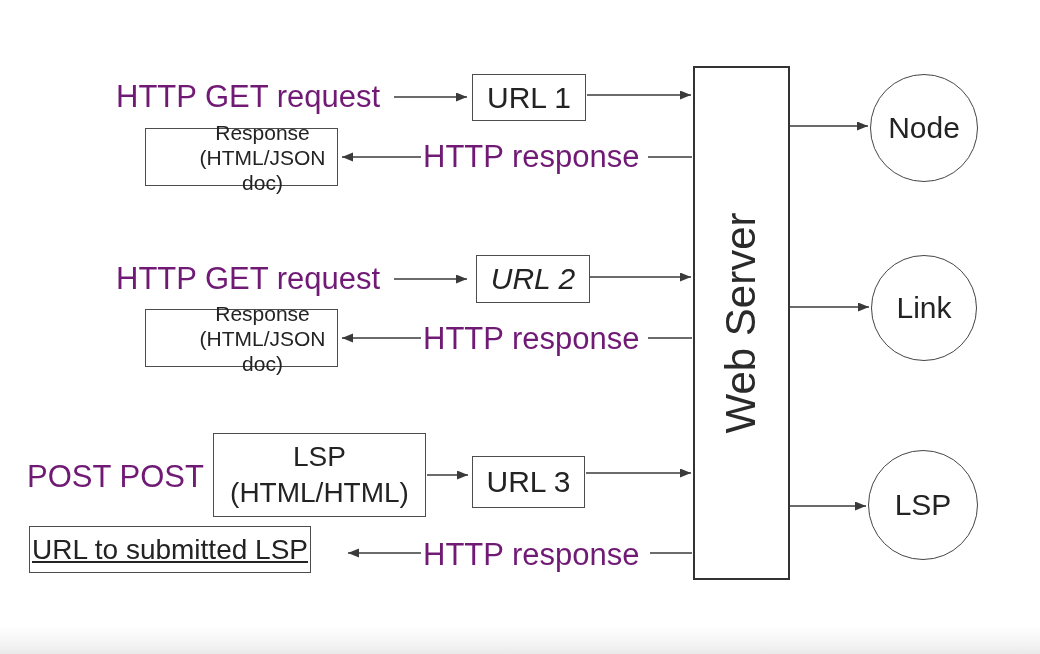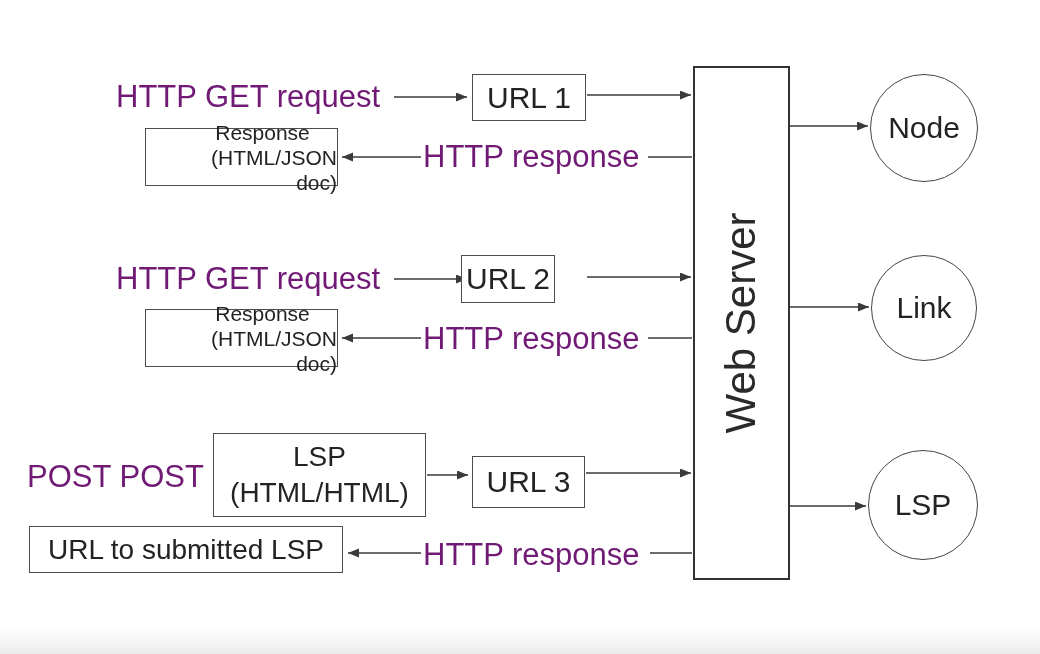--- a/index.html
+++ b/index.html
@@ -25,21 +25,21 @@
     white-space: nowrap;
   }
   .box {
     position: absolute;
     background: #ffffff;
     border: 1.5px solid #4d4d4d;
     display: flex;
     flex-direction: column;
     align-items: center;
     justify-content: center;
-    text-align: right;
+    text-align: center;
     color: #232323;
   }
   .url-box { font-size: 30px; }
   .resp-box { font-size: 21px; line-height: 25px; padding-left: 42px; }
   .payload-box { font-size: 28px; line-height: 36px; }
   .result-box { font-size: 28px; }
   .server-box {
     position: absolute;
     left: 693px; top: 66px;
     width: 97px; height: 514px;
@@ -112,38 +112,38 @@
   <div class="box url-box" style="left:472px; top:74px; width:114px; height:47px;">
     <span>URL 1</span>
   </div>
   <div class="box resp-box" style="left:145px; top:128px; width:193px; height:58px;">
     <span>Response</span>
     <span>(HTML/JSON doc)</span>
   </div>
   <div class="lbl" style="left:423px; top:140px;">HTTP response</div>
 
   <div class="lbl" style="left:116px; top:262px;">HTTP GET request</div>
-  <div class="box url-box" style="left:461px; top:255px; width:94px; height:48px;">
+  <div class="box url-box" style="left:476px; top:255px; width:114px; height:48px;font-style:italic;">
     <span>URL 2</span>
   </div>
   <div class="box resp-box" style="left:145px; top:309px; width:193px; height:58px;">
     <span>Response</span>
     <span>(HTML/JSON doc)</span>
   </div>
   <div class="lbl" style="left:423px; top:322px;">HTTP response</div>
 
   <div class="lbl" style="left:27px; top:460px;">POST POST</div>
   <div class="box payload-box" style="left:213px; top:433px; width:213px; height:84px;">
     <span>LSP</span>
     <span>(HTML/HTML)</span>
   </div>
   <div class="box url-box" style="left:472px; top:450px; width:113px; height:52px;margin-top:6px;">
     <span>URL 3</span>
   </div>
-  <div class="box result-box" style="left:29px; top:526px; width:314px; height:47px;">
+  <div class="box result-box" style="left:29px; top:526px; width:282px; height:47px;text-decoration:underline;">
     <span>URL to submitted LSP</span>
   </div>
   <div class="lbl" style="left:423px; top:538px;">HTTP response</div>
 
   <div class="server-box">
     <span>Web Server</span>
   </div>
 
   <div class="circle circle-link">
     <span>Link</span>

